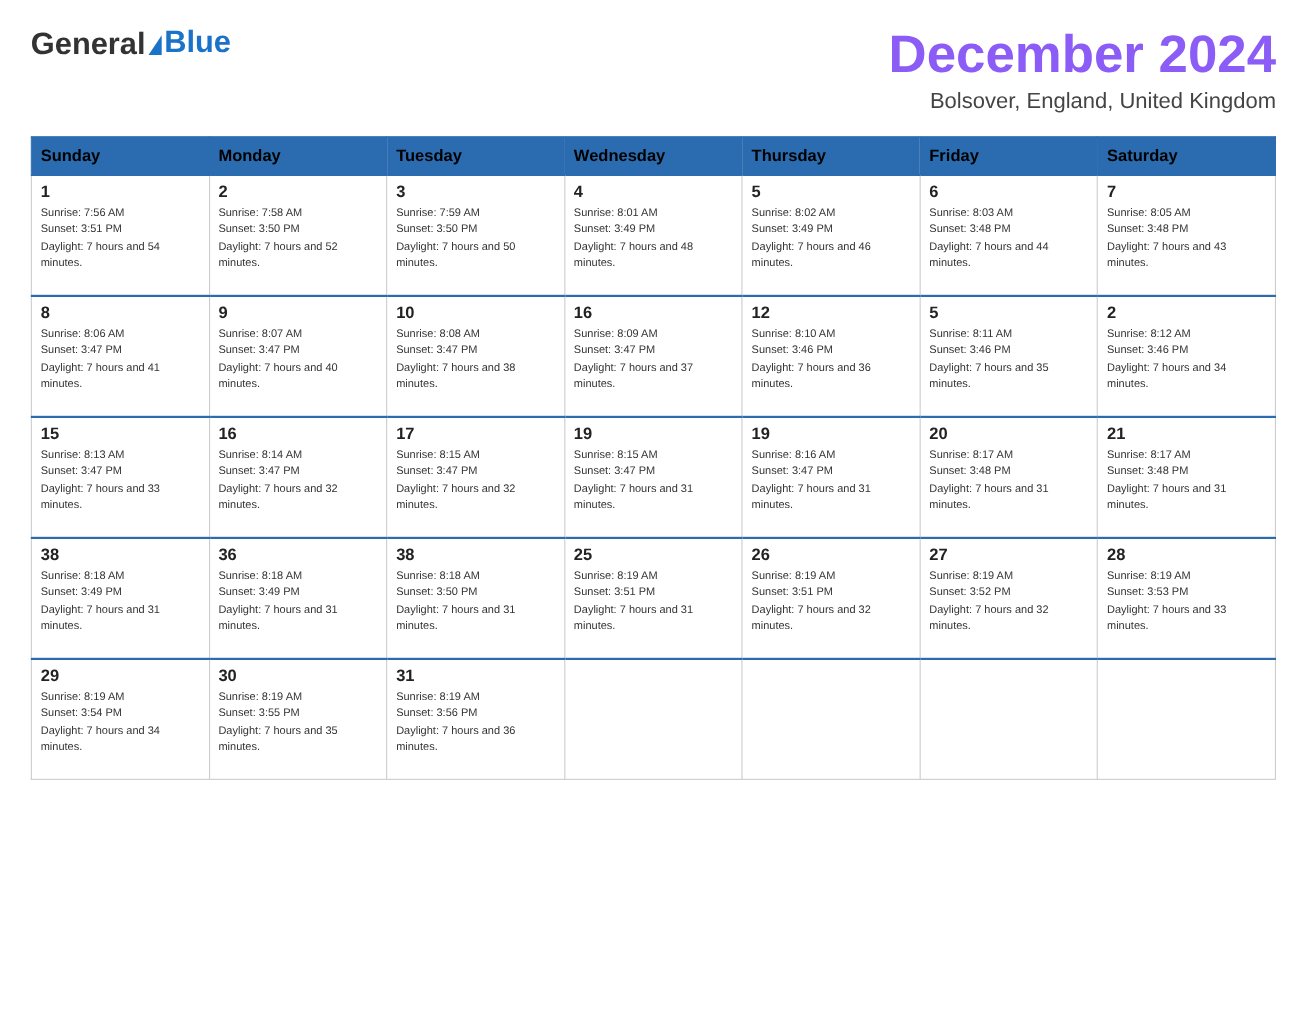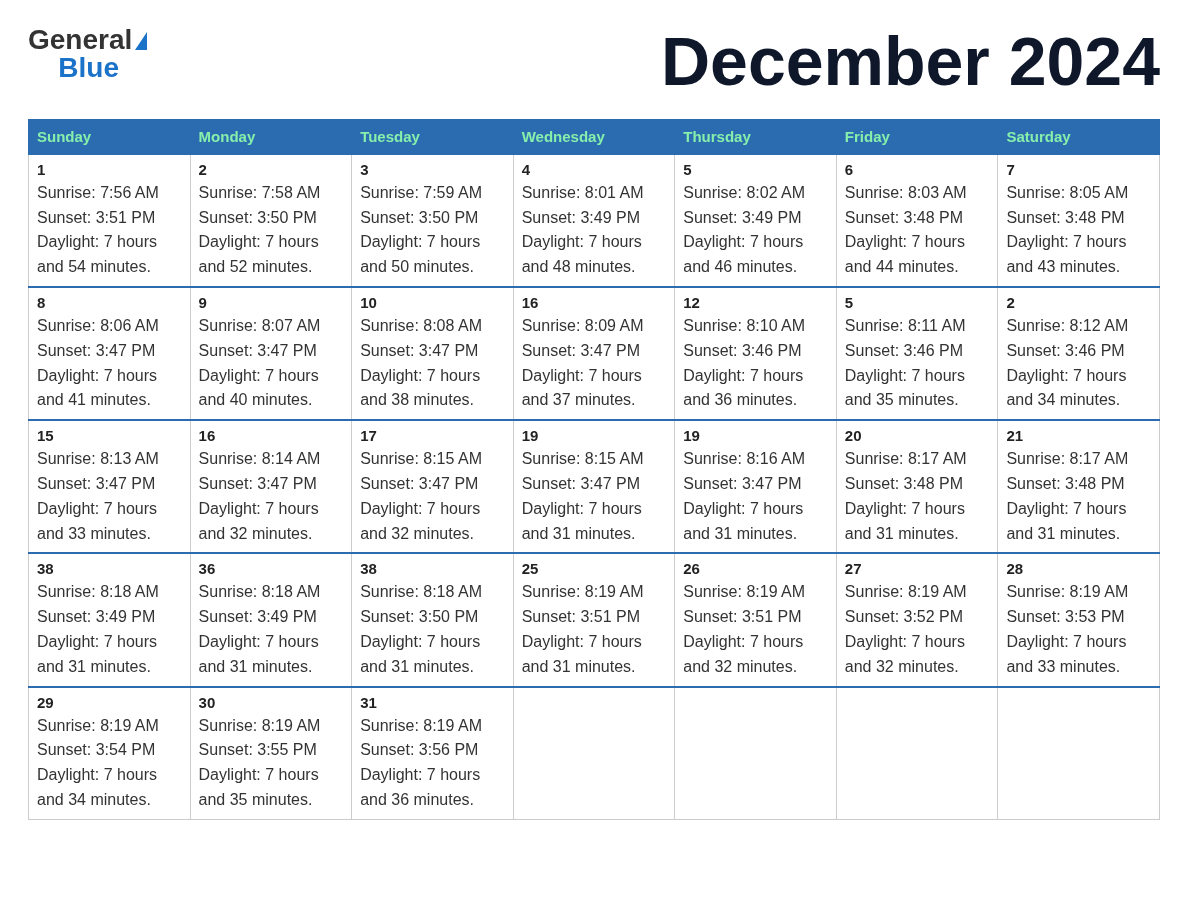--- a/index.html
+++ b/index.html
@@ -13,38 +13,38 @@
     .header {
       display: flex;
       justify-content: space-between;
       align-items: flex-start;
       margin-bottom: 20px;
     }
     .title-block {
       text-align: right;
     }
     .month-title {
-      font-size: 68px;
-      font-weight: bold;
-      color: #0f172a;
+      font-size: 48px;
+      font-weight: bold;
+      color: #8b5cf6;
       line-height: 1.1;
     }
     .location {
       font-size: 20px;
       color: #444;
       margin-top: 4px;
     }
     .calendar-table {
       width: 100%;
       border-collapse: collapse;
       table-layout: fixed;
     }
     .calendar-table th {
       background-color: #2b6cb0;
-      color: #86efac;
+      color: #000000;
       font-size: 15px;
       font-weight: bold;
       padding: 8px 8px;
       text-align: left;
       border: 1px solid #2b6cb0;
     }
     .calendar-table td {
       border: 1px solid #ccc;
       vertical-align: top;
       padding: 6px 8px;
@@ -59,30 +59,30 @@
       border-top: 2px solid #2b6cb0;
     }
     .day-number {
       font-size: 15px;
       font-weight: bold;
       color: #222;
       display: block;
       margin-bottom: 3px;
     }
     .day-info {
-      font-size: 16px;
+      font-size: 10px;
       color: #333;
       line-height: 1.55;
     }
     .empty-cell {
       background: #fff;
     }
     .logo-wrapper {
       display: flex;
-      flex-direction: column;
+      flex-direction: row;
     }
     .logo-row1 {
       display: flex;
       align-items: center;
     }
     .logo-text-general {
       font-size: 28px;
       font-weight: bold;
       color: #333;
     }
@@ -115,20 +115,21 @@
     <div class="logo-row1">
       <span class="logo-text-general">General</span>
       <span class="logo-triangle"></span>
     </div>
     <div class="logo-row2">
       <span class="logo-text-blue">Blue</span>
     </div>
   </div>
   <div class="title-block">
     <div class="month-title">December 2024</div>
+    <div class="location">Bolsover, England, United Kingdom</div>
   </div>
 </div>
 
 <table class="calendar-table">
   <thead>
     <tr id="header-row">
     <th>Sunday</th>
         <th>Monday</th>
         <th>Tuesday</th>
         <th>Wednesday</th>

